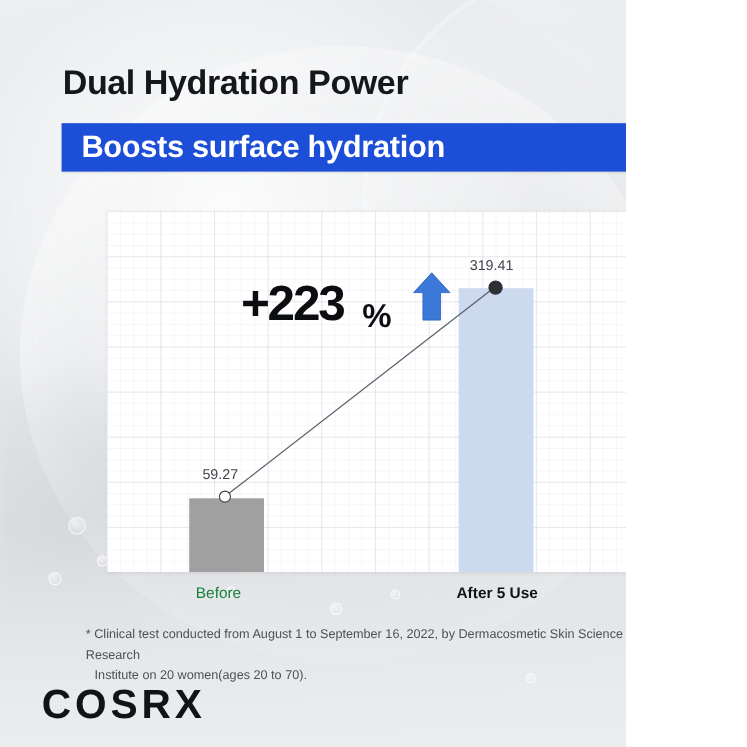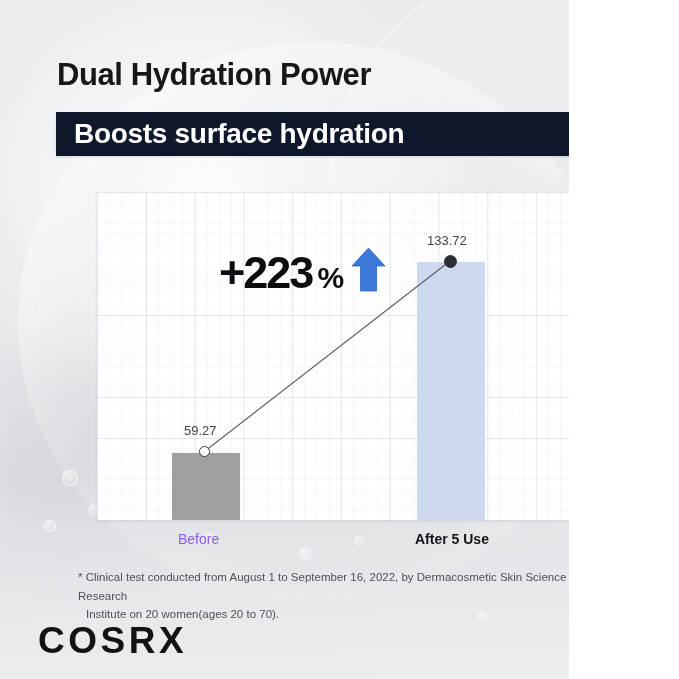--- a/index.html
+++ b/index.html
@@ -137,21 +137,21 @@
     letter-spacing: -0.4px;
     white-space: nowrap;
   }
 
   .banner {
     position: absolute;
     left: 56px;
     top: 112px;
     width: 568px;
     height: 44px;
-    background: #0f172a;
+    background: #1d4ed8;
     box-shadow: 0 1px 2px rgba(0,0,0,0.12);
   }
   .banner-text {
     position: absolute;
     left: 18px;
     top: 50%;
     transform: translateY(-50%);
     font-size: 28px;
     font-weight: bold;
     color: #ffffff;
@@ -242,22 +242,22 @@
     white-space: nowrap;
   }
   .dlabel-before { left: 87px;  top: 231px; }
   .dlabel-after  { left: 330px; top: 41px;  }
 
   .pct-wrap {
     position: absolute;
     left: 122px;
     top: 56px;
     display: flex;
-    align-items: center;
-    gap: 4px;
+    align-items: flex-end;
+    gap: 16px;
   }
   .pct-num {
     font-size: 45px;
     font-weight: bold;
     color: #0c0d10;
     letter-spacing: -2px;
     line-height: 1;
   }
   .pct-sign {
     font-size: 30px;
@@ -276,21 +276,21 @@
 
   
   .axis-label {
     position: absolute;
     font-size: 14px;
     white-space: nowrap;
   }
   .axis-before {
     left: 178px;
     top: 531px;
-    color: #8b5cf6;
+    color: #15803d;
     font-weight: normal;
   }
   .axis-after {
     left: 415px;
     top: 531px;
     color: #111317;
     font-weight: bold;
   }
 
   
@@ -351,21 +351,21 @@
       <div class="bar bar-after"></div>
 
       <svg class="conn-line" viewBox="0 0 488 328">
         <line x1="108" y1="259" x2="353" y2="69" stroke="#5a5e66" stroke-width="1.1"></line>
       </svg>
 
       <div class="marker marker-before"></div>
       <div class="marker marker-after"></div>
 
       <div class="dlabel dlabel-before">59.27</div>
-      <div class="dlabel dlabel-after">133.72</div>
+      <div class="dlabel dlabel-after">319.41</div>
 
       <div class="pct-wrap">
         <span class="pct-num">+223</span>
         <span class="pct-sign">%</span>
         <span class="arrow-up">
           <svg width="35" height="45" viewBox="0 0 35 45">
             <path d="M17.5 1 L34 19 L25.5 19 L25.5 44 L9.5 44 L9.5 19 L1 19 Z" fill="#3b78d8" stroke="#2f66bd" stroke-width="0.8" stroke-linejoin="round"></path>
           </svg>
         </span>
       </div>

